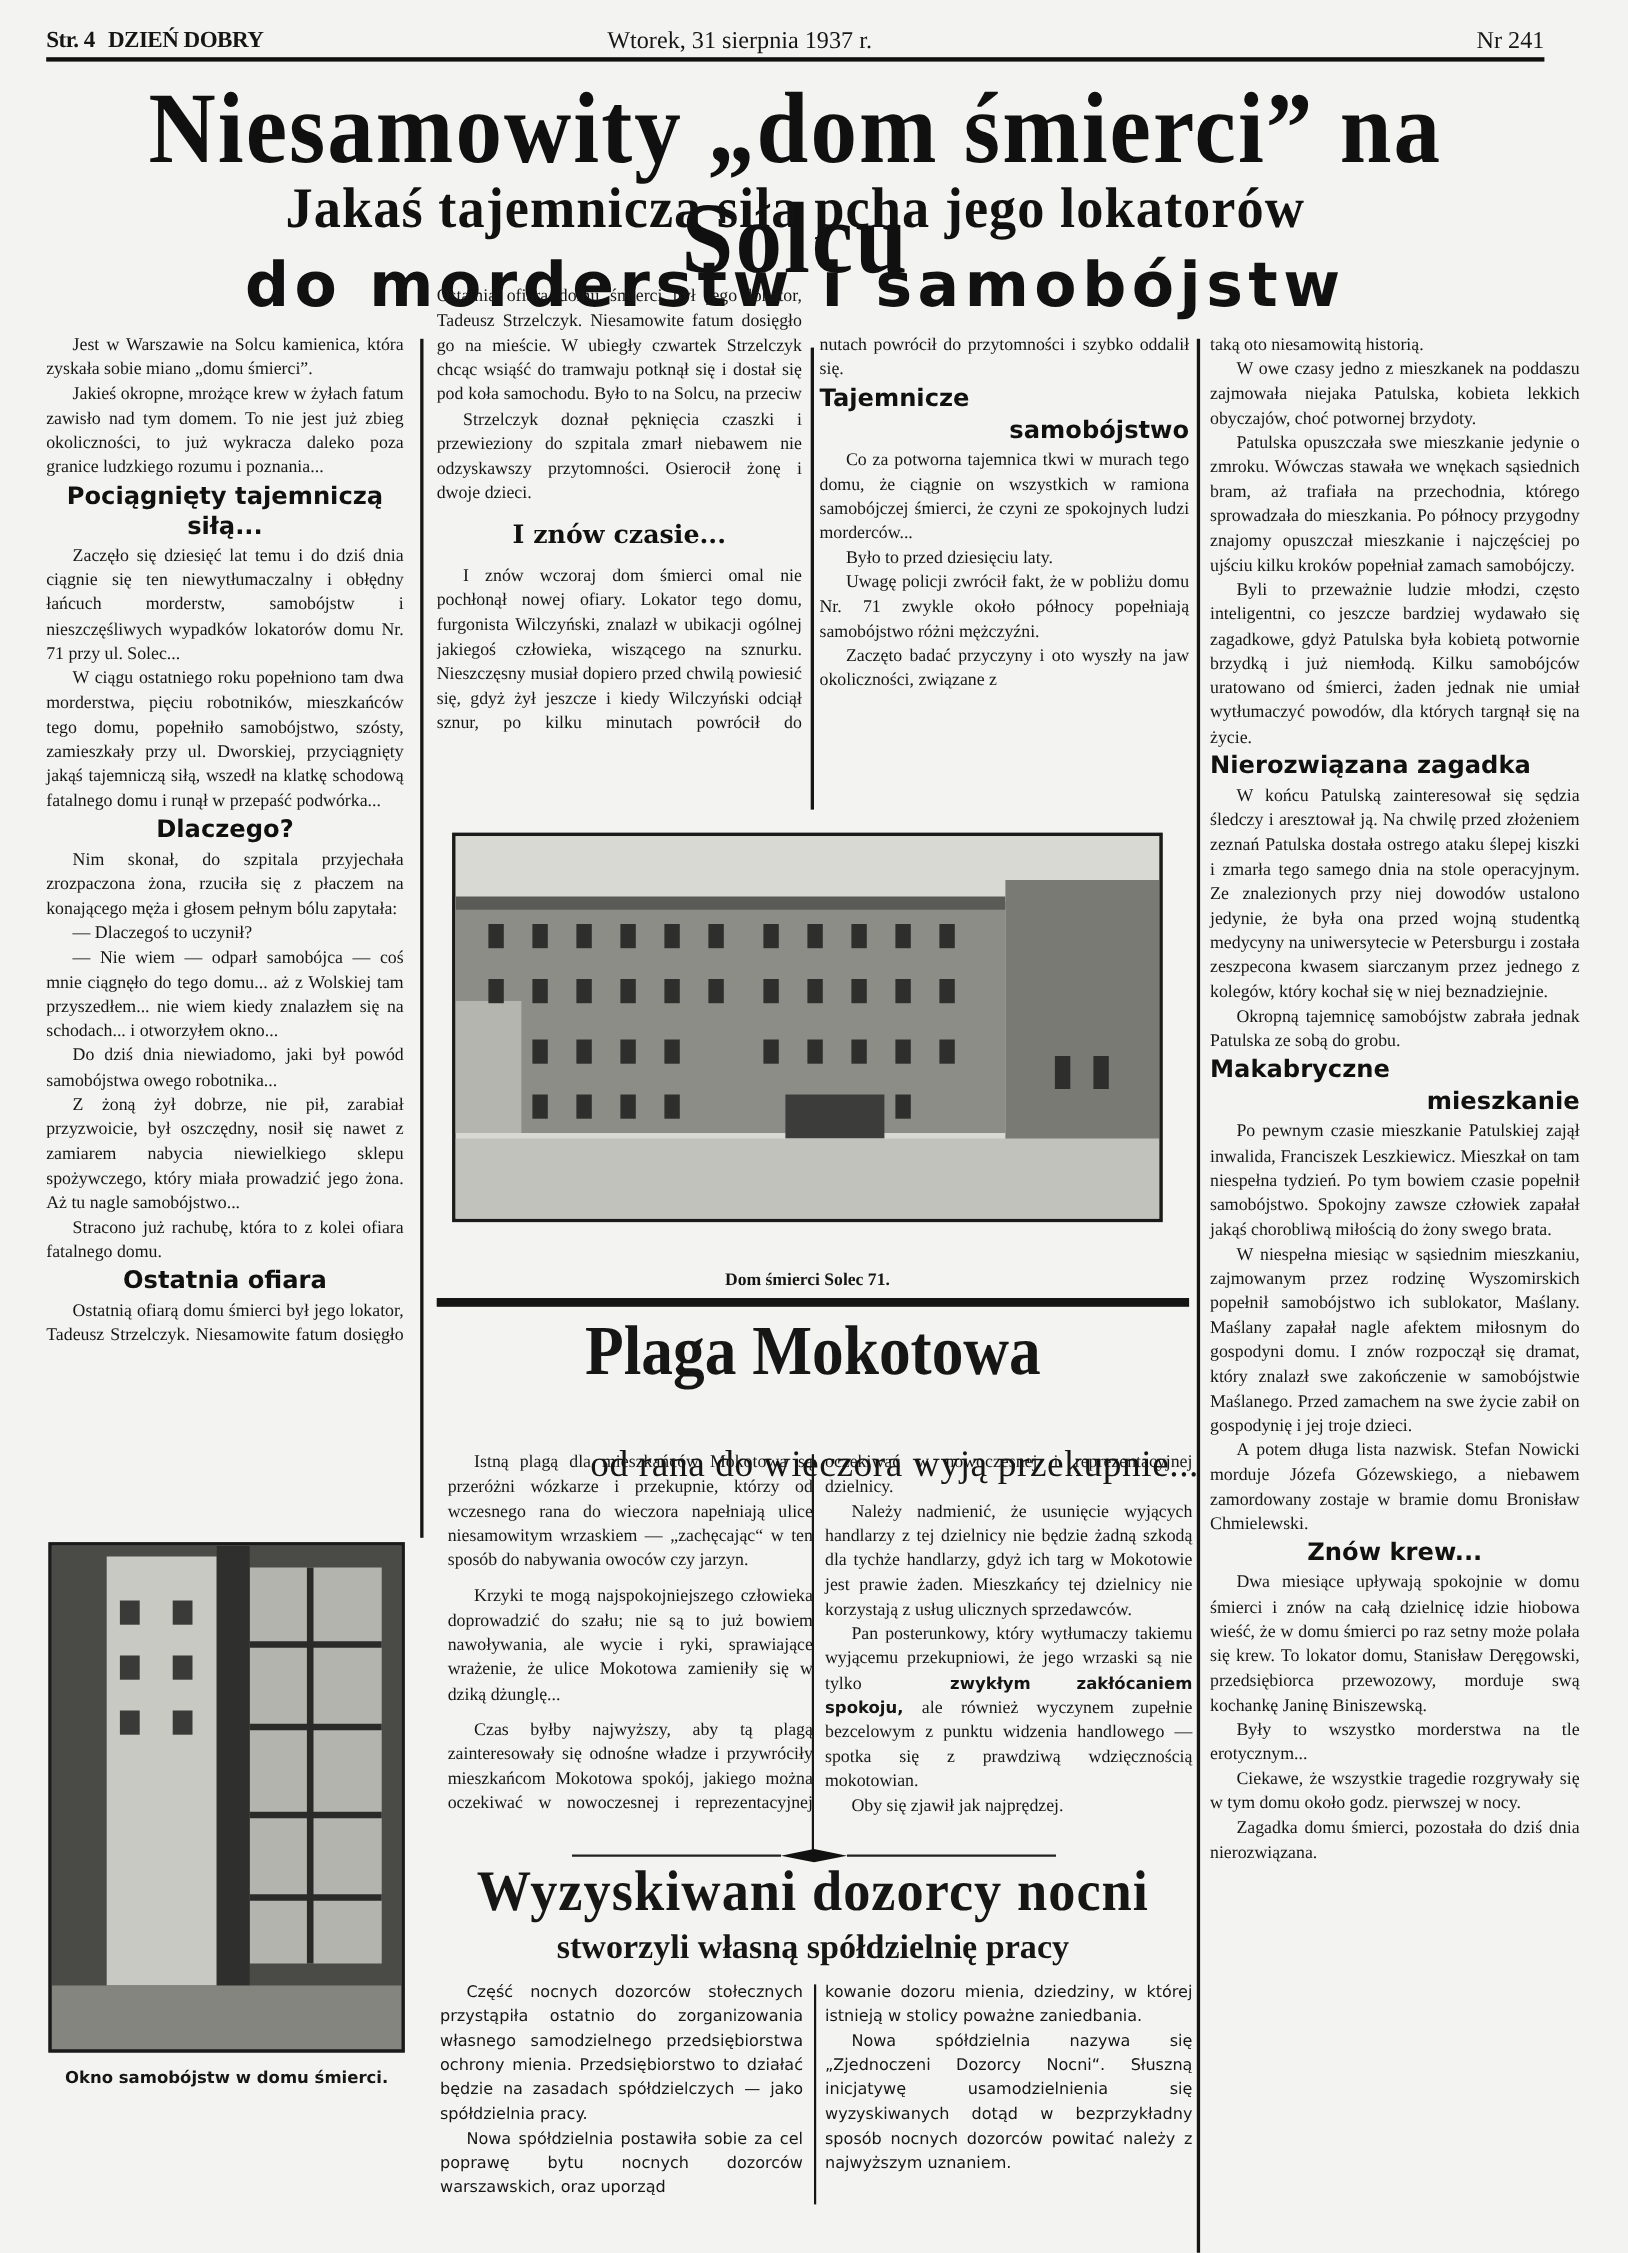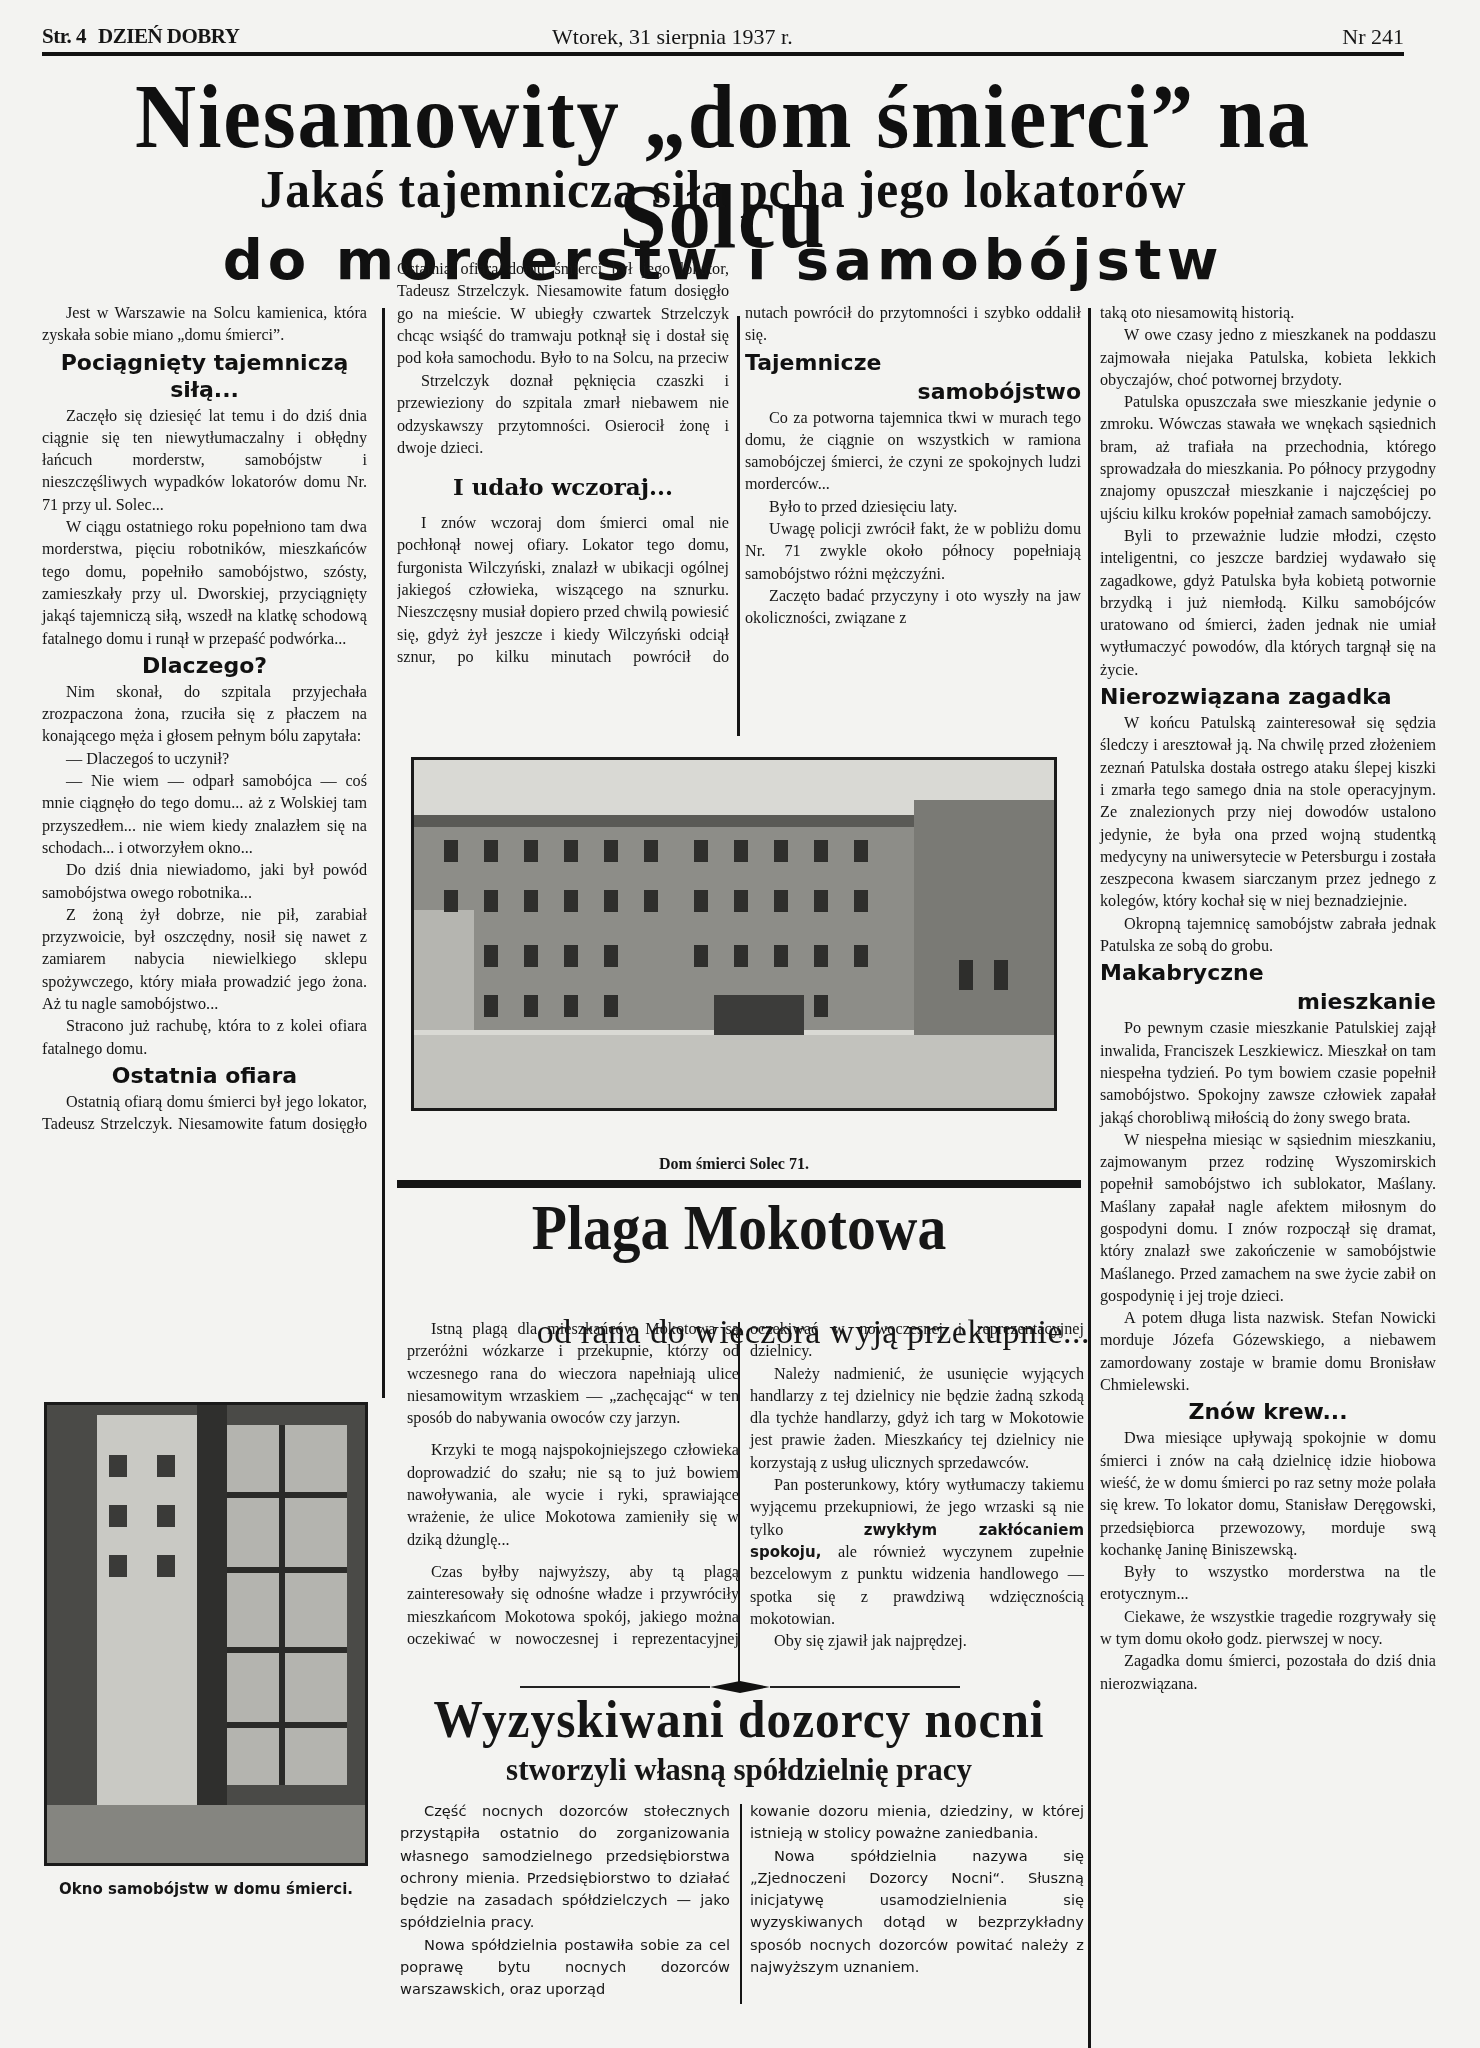--- a/index.html
+++ b/index.html
@@ -63,39 +63,40 @@
   <div class="right">Nr 241</div>
 </div>
 <div class="rule-top"></div>
 
 <h1 class="hl1">Niesamowity „dom śmierci” na Solcu</h1>
 <h2 class="hl2">Jakaś tajemnicza siła pcha jego lokatorów</h2>
 <h2 class="hl3">do morderstw i samobójstw</h2>
 
 <div class="col c1">
   <p>Jest w Warszawie na Solcu kamienica, która zyskała sobie miano „domu śmierci”.</p>
+  <p>Jakieś okropne, mrożące krew w żyłach fatum zawisło nad tym domem. To nie jest już zbieg okoliczności, to już wykracza daleko poza granice ludzkiego rozumu i poznania...</p>
   <div class="sub">Pociągnięty tajemniczą siłą...</div>
   <p>Zaczęło się dziesięć lat temu i do dziś dnia ciągnie się ten niewytłumaczalny i obłędny łańcuch morderstw, samobójstw i nieszczęśliwych wypadków lokatorów domu Nr. 71 przy ul. Solec...</p>
   <p>W ciągu ostatniego roku popełniono tam dwa morderstwa, pięciu robotników, mieszkańców tego domu, popełniło samobójstwo, szósty, zamieszkały przy ul. Dworskiej, przyciągnięty jakąś tajemniczą siłą, wszedł na klatkę schodową fatalnego domu i runął w przepaść podwórka...</p>
   <div class="sub">Dlaczego?</div>
   <p>Nim skonał, do szpitala przyjechała zrozpaczona żona, rzuciła się z płaczem na konającego męża i głosem pełnym bólu zapytała:</p>
   <p>— Dlaczegoś to uczynił?</p>
   <p>— Nie wiem — odparł samobójca — coś mnie ciągnęło do tego domu... aż z Wolskiej tam przyszedłem... nie wiem kiedy znalazłem się na schodach... i otworzyłem okno...</p>
   <p>Do dziś dnia niewiadomo, jaki był powód samobójstwa owego robotnika...</p>
   <p>Z żoną żył dobrze, nie pił, zarabiał przyzwoicie, był oszczędny, nosił się nawet z zamiarem nabycia niewielkiego sklepu spożywczego, który miała prowadzić jego żona. Aż tu nagle samobójstwo...</p>
   <p>Stracono już rachubę, która to z kolei ofiara fatalnego domu.</p>
   <div class="sub">Ostatnia ofiara</div>
   <p style="max-height:44px; overflow:hidden;">Ostatnią ofiarą domu śmierci był jego lokator, Tadeusz Strzelczyk. Niesamowite fatum dosięgło go na mieście. W ubiegły czwartek Strzelczyk chcąc wsiąść do tramwaju potknął się i dostał się pod koła samochodu. Było to na Solcu, na przeciw domu śmierci...</p>
 </div>
 <div class="vrule" style="left:382px; top:308px; height:1090px;"></div>
 
 <div class="col c2">
   <p class="noind" style="max-height:112px; overflow:hidden; margin-top:-44px;"><span>Ostatnią ofiarą domu śmierci był jego lokator, Tadeusz Strzelczyk. Niesamowite fatum dosięgło go na mieście. W ubiegły czwartek Strzelczyk chcąc wsiąść do tramwaju potknął się i dostał się pod koła samochodu. Było to na Solcu, na przeciw domu śmierci...</span></p>
   <p>Strzelczyk doznał pęknięcia czaszki i przewieziony do szpitala zmarł niebawem nie odzyskawszy przytomności. Osierocił żonę i dwoje dzieci.</p>
-  <div class="sub serif" style="margin:14px 0 12px 0; font-family:'DejaVu Serif', serif;">I udało wczoraj...</div>
+  <div class="sub serif" style="margin:14px 0 12px 0; font-family:'DejaVu Serif', serif;">I znów czasie...</div>
   <p style="max-height:156px; overflow:hidden;">I znów wczoraj dom śmierci omal nie pochłonął nowej ofiary. Lokator tego domu, furgonista Wilczyński, znalazł w ubikacji ogólnej jakiegoś człowieka, wiszącego na sznurku. Nieszczęsny musiał dopiero przed chwilą powiesić się, gdyż żył jeszcze i kiedy Wilczyński odciął sznur, po kilku minutach powrócił do przytomności i szybko oddalił się.</p>
 </div>
 <div class="vrule" style="left:737px; top:316px; height:420px;"></div>
 
 <div class="col c3">
   <p class="noind">nutach powrócił do przytomności i szybko oddalił się.</p>
   <div class="sub split-l">Tajemnicze</div>
   <div class="sub split-r">samobójstwo</div>
   <p>Co za potworna tajemnica tkwi w murach tego domu, że ciągnie on wszystkich w ramiona samobójczej śmierci, że czyni ze spokojnych ludzi morderców...</p>
   <p>Było to przed dziesięciu laty.</p>

